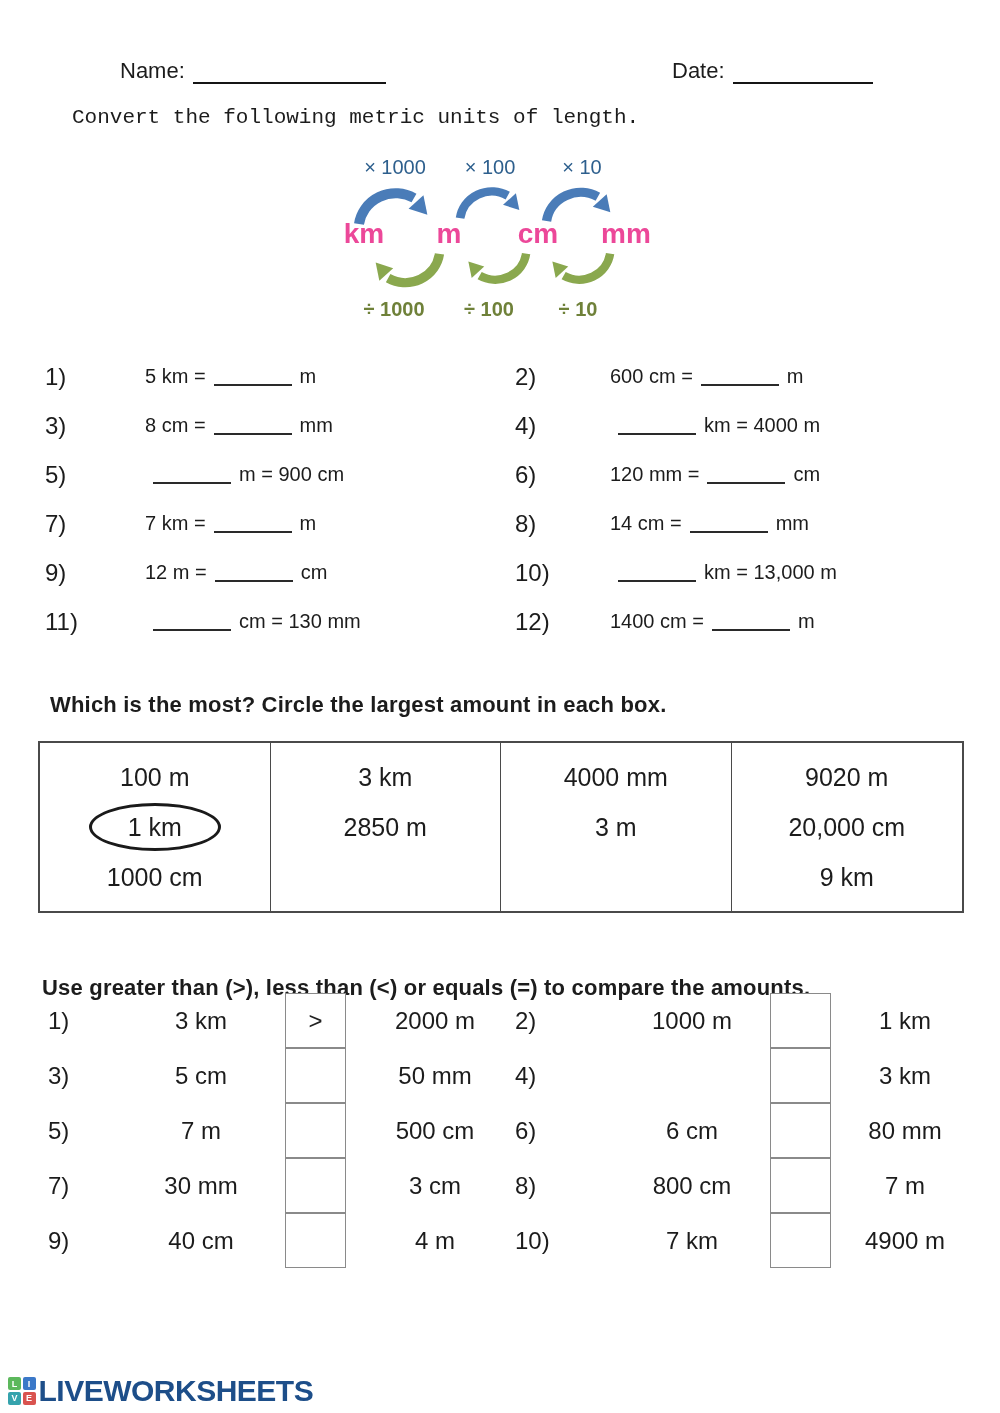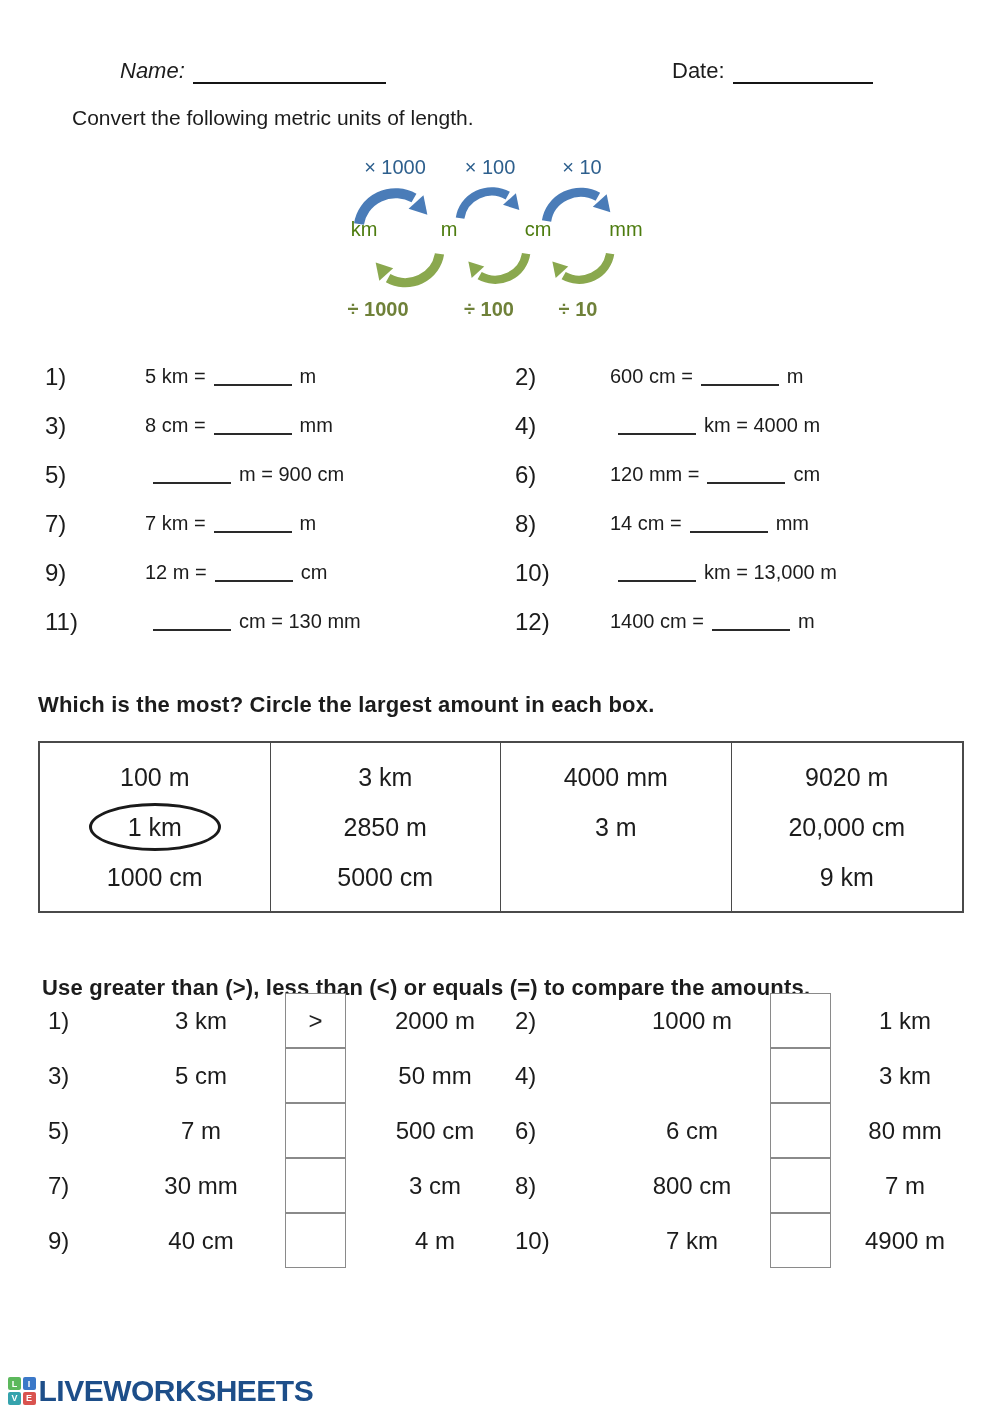--- a/index.html
+++ b/index.html
@@ -3,49 +3,49 @@
 <meta charset="utf-8">
 <style>
   html,body { margin:0; padding:0; background:#fff; }
   .page {
     position:relative; width:1000px; height:1413px; background:#ffffff;
     font-family:"Liberation Sans", sans-serif; color:var(--ink,#1c1c1c);
     overflow:hidden;
   }
   
   .hdr-group { position:absolute; top:58px; font-size:22px; white-space:nowrap; }
-  .hdr-name { left:120px;font-style:italic; }
+  .hdr-name { left:120px; }
   .hdr-date { left:672px; }
   .fill-line { display:inline-block; height:21px; border-bottom:2.5px solid #151515; vertical-align:bottom; margin-left:8px; }
   .name-line { width:193px; }
   .date-line { width:140px; }
   
-  .intro { position:absolute; left:72px; top:106px; font-size:21px; }
+  .intro { position:absolute; left:72px; top:106px; font-size:21px;font-family:Liberation Mono, monospace; }
   
   .diagram { position:absolute; left:338px; top:156px; width:330px; height:172px; }
   .diagram .ctr { position:absolute; transform:translateX(-50%); white-space:nowrap; }
   .mul-label { top:0; font-size:20px; font-weight:normal; color:var(--label-blue,#2d5f8d); }
   .div-label { top:142px; font-size:20px; font-weight:bold; color:var(--label-green,#6f8139); }
-  .unit { top:62px; font-size:20px; font-weight:normal; color:#4d7c0f; }
+  .unit { top:62px; font-size:28px; font-weight:bold; color:#ec4899; }
   .arrow { position:absolute; line-height:0; }
   .arrow svg { width:100%; height:auto; display:block; }
   .arrow.blue { color:var(--arrow-blue,#4a7cb8); top:24px; }
   .arrow.green { color:var(--arrow-green,#8aa84e); top:96px; }
   .arrow.green svg { transform:rotate(180deg); }
   
   .convert { position:absolute; left:0; top:352px; width:1000px; height:294px; }
   .cv-row { position:absolute; left:0; width:100%; height:49px; }
   .cv-num { position:absolute; font-size:24px; line-height:49px; }
   .cv-text { position:absolute; font-size:20px; line-height:49px; white-space:nowrap; }
   .nL { left:45px; } .tL { left:145px; }
   .nR { left:515px; } .tR { left:610px; }
   .blank { display:inline-block; width:78px; height:22px; border-bottom:2.5px solid #2a2a2a; margin:0 8px; vertical-align:-3px; }
   
   .sec-head { position:absolute; font-size:22px; font-weight:700; white-space:nowrap; letter-spacing:0.2px; }
-  .most-head { left:38px; top:692px; }
+  .most-head { left:50px; top:692px; }
   .most-table { position:absolute; left:38px; top:741px; width:922px; height:168px; border:2px solid #4a4a4a; display:grid; grid-template-columns:1fr 1fr 1fr 1fr; background:#fff; }
   .most-col { border-right:1.5px solid #4a4a4a; padding-top:9px; }
   .most-col:last-child { border-right:none; }
   .most-opt { height:50px; line-height:50px; text-align:center; font-size:25px; }
   .circled { display:inline-block; border:3px solid #1a1a1a; border-radius:50%; padding:0 36px; height:42px; line-height:42px; }
   
   .cmp-head { left:42px; top:944px;margin-top:31px; }
   .compare { position:absolute; left:38px; top:993px; width:924px; height:275px; }
   .cmp-row { position:absolute; left:0; width:100%; height:55px; }
   .cmp-cell { position:absolute; top:0; height:55px; line-height:55px; font-size:24px; white-space:nowrap; }
@@ -115,21 +115,21 @@
           <polygon points="0,-10 17,0 0,10" transform="translate(64,22) rotate(48)" fill="currentColor"></polygon>
         </svg>
       </span>
     <span class="arrow green" style="left:202px;width:76px">
         <svg viewBox="0 0 90 46">
           <path d="M7,44 A37,36 0 0 1 62,18" fill="none" stroke="currentColor" stroke-width="10"></path>
           <polygon points="0,-10 17,0 0,10" transform="translate(64,22) rotate(48)" fill="currentColor"></polygon>
         </svg>
       </span>
 
-    <span class="ctr div-label" style="left:40px">÷ 1000</span>
+    <span class="ctr div-label" style="left:56px">÷ 1000</span>
     <span class="ctr div-label" style="left:151px">÷ 100</span>
     <span class="ctr div-label" style="left:240px">÷ 10</span>
   </div>
 
   <div class="convert">
     <div class="cv-row" style="top:0px">
       <span class="cv-num nL">1)</span>
       <span class="cv-text tL"><span>5 km =</span><span class="blank"></span><span>m</span></span>
       <span class="cv-num nR">2)</span>
       <span class="cv-text tR"><span>600 cm =</span><span class="blank"></span><span>m</span></span>
@@ -169,21 +169,20 @@
   <div class="sec-head most-head">Which is the most? Circle the largest amount in each box.</div>
   <div class="most-table">
     <div class="most-col">
       <div class="most-opt">100 m</div>
       <div class="most-opt"><span class="circled">1 km</span></div>
       <div class="most-opt">1000 cm</div>
     </div>
     <div class="most-col">
       <div class="most-opt">3 km</div>
       <div class="most-opt">2850 m</div>
-      <div class="most-opt">5000 cm</div>
     </div>
     <div class="most-col">
       <div class="most-opt">4000 mm</div>
       <div class="most-opt">3 m</div>
     </div>
     <div class="most-col">
       <div class="most-opt">9020 m</div>
       <div class="most-opt">20,000 cm</div>
       <div class="most-opt">9 km</div>
     </div>

